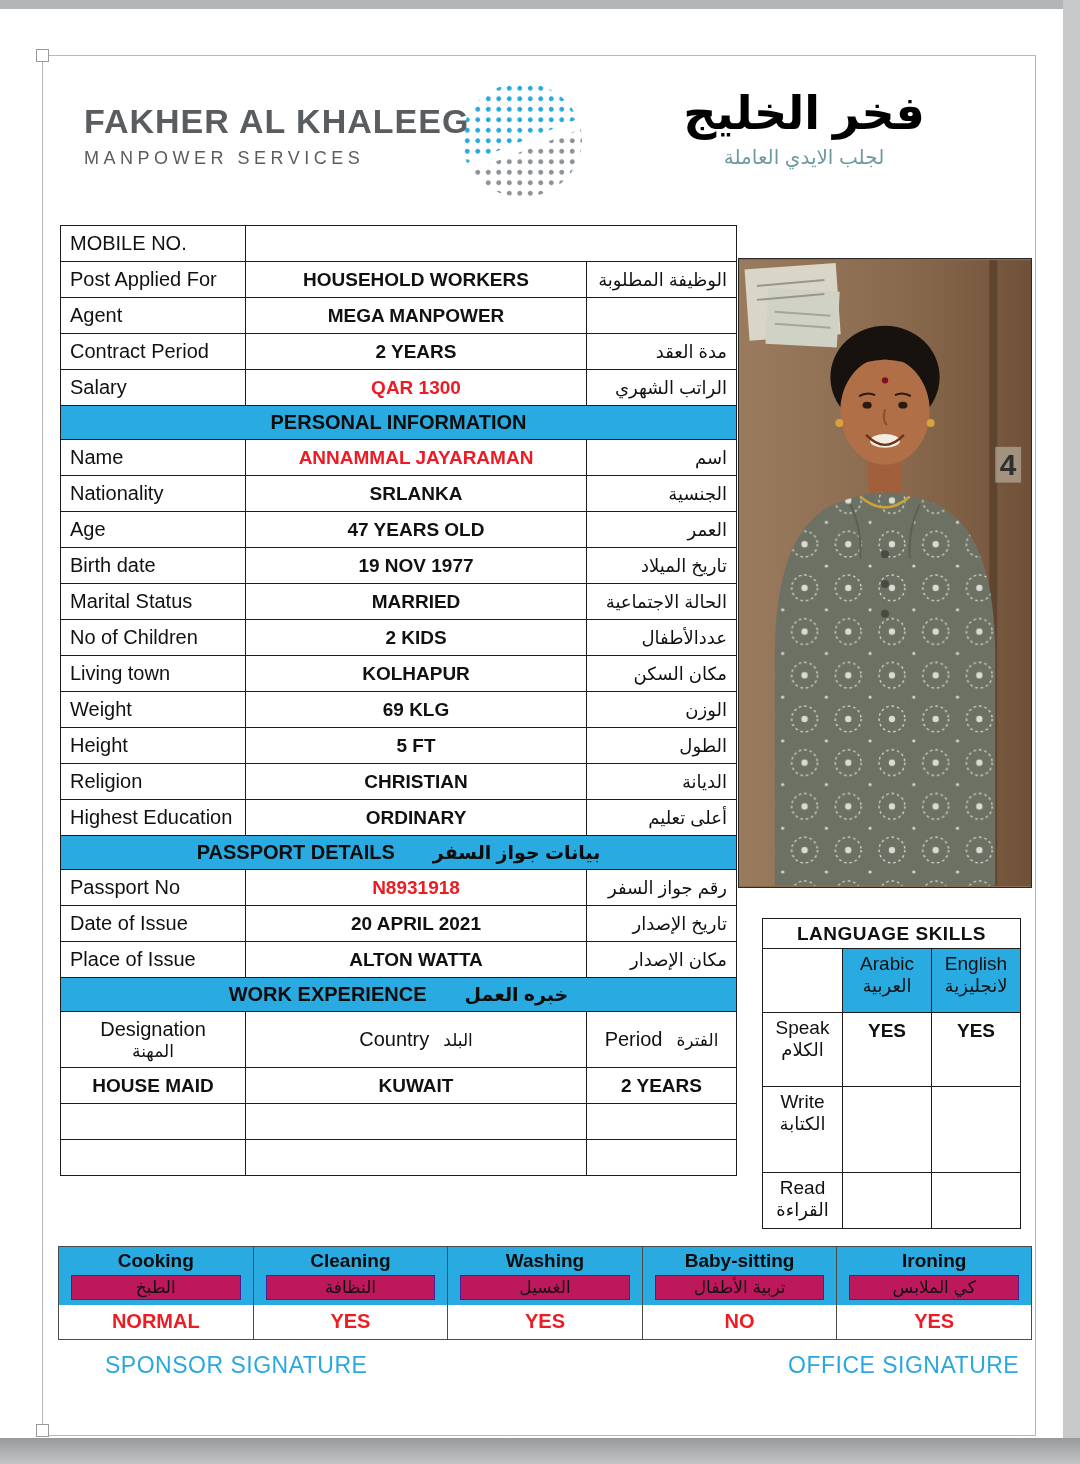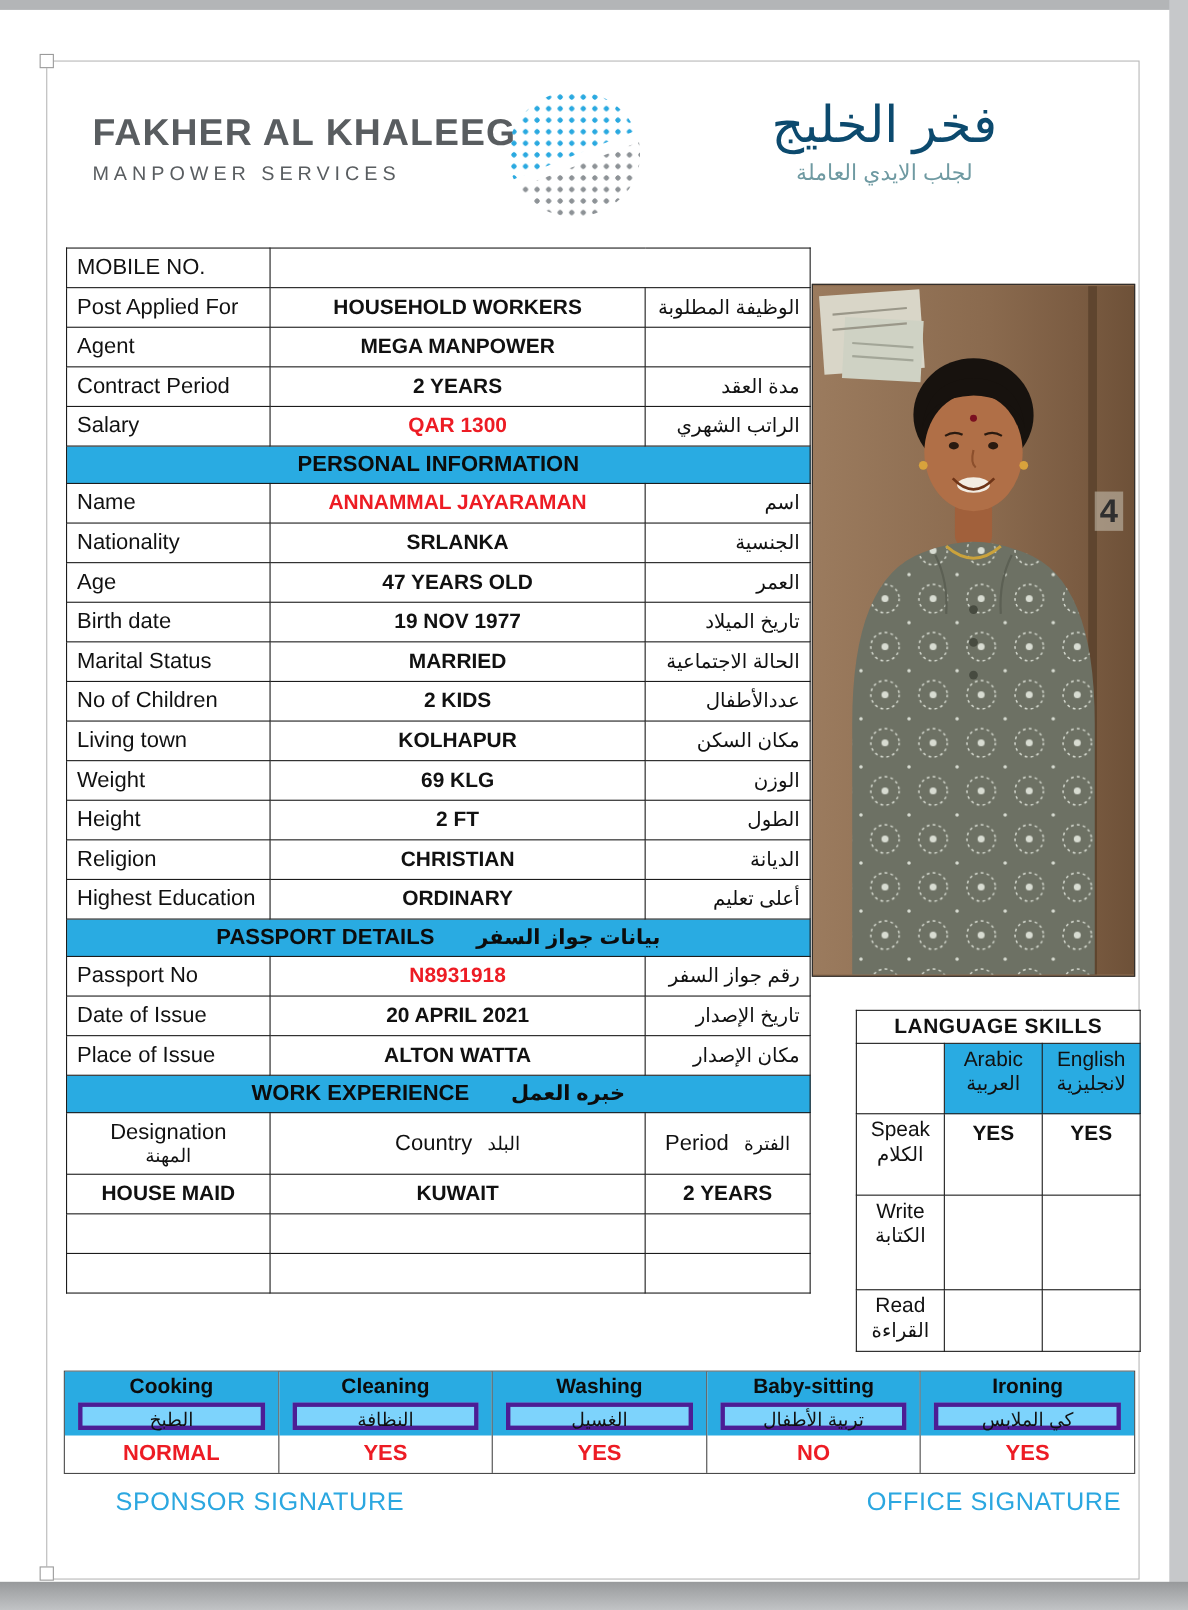--- a/index.html
+++ b/index.html
@@ -22,21 +22,21 @@
   .brand-en { position:absolute; left:84px; top:102px; color:#595d60; }
   .brand-en-1 { font-size:34px; font-weight:bold; letter-spacing:1px; }
   .brand-en-2 { font-size:18px; letter-spacing:4.5px; margin-top:7px; }
   .globe { position:absolute; left:462px; top:83px; width:120px; height:114px; }
   .globe-dots { position:absolute; inset:0; border-radius:50%;
     background-image:radial-gradient(circle, var(--c) 2.1px, transparent 2.6px);
     background-size:10.5px 10.5px; }
   .globe-blue { --c:#2aa9e0; clip-path:polygon(0 0,100% 0,100% 30%,0 72%); }
   .globe-gray { --c:#8d9296; clip-path:polygon(0 80%,100% 40%,100% 100%,0 100%); }
   .brand-ar { position:absolute; left:618px; top:86px; width:372px; text-align:center; direction:rtl; }
-  .brand-ar-1 { font-size:46px; font-weight:normal; color:#0c4a6e; }
+  .brand-ar-1 { font-size:46px; font-weight:bold; color:#000000; }
   .brand-ar-2 { font-size:20px; color:#6f9aa2; margin-top:5px; letter-spacing:1px; }
 
   
   table.info { position:absolute; left:60px; top:225px; width:676px;
                border-collapse:collapse; table-layout:fixed; }
   .info .c1 { width:185px; } .info .c2 { width:341px; } .info .c3 { width:150px; }
   .info td { border:1px solid #1c1c1c; height:36px; font-size:20px; padding:0 6px;
              background:#fff; vertical-align:middle; }
   .info td.lbl { text-align:left; padding-left:9px; }
   .info td.val { text-align:center; font-weight:bold; font-size:19px; }
@@ -48,41 +48,41 @@
   .info td.wcol { text-align:center; font-size:20px; height:56px; font-weight:normal; }
   .wcol .ar-s { font-size:17px; }
   .wcol .inline-ar { margin-left:14px; font-size:17px; }
 
   
   .photo { position:absolute; left:738px; top:258px; width:294px; height:630px;
            border:1px solid #2a2a2a; overflow:hidden; background:#8a6a4e; }
   .photo svg { display:block; width:100%; height:100%; }
 
   
-  .lang { position:absolute; left:778px; top:918px; }
+  .lang { position:absolute; left:762px; top:918px; }
   .lang table { border-collapse:collapse; table-layout:fixed; width:258px; }
   .lang .lc1 { width:80px; } .lang .lc2 { width:89px; } .lang .lc3 { width:89px; }
   .lang td { border:1px solid #1c1c1c; background:#fff; font-size:19px;
              text-align:center; vertical-align:top; padding:4px 2px; }
   .lang td.title { font-weight:bold; height:30px; vertical-align:middle; letter-spacing:0.5px; padding:2px; }
   .lang td.colhead { background:#29abe2; height:64px; }
   .lang .ar-s { font-size:18px; direction:rtl; }
   .lang tr.r-speak td { height:74px; }
   .lang tr.r-write td { height:86px; }
   .lang tr.r-read td { height:56px; }
   .lang td.yes { font-weight:bold; padding-top:7px; }
 
   
   .skills { position:absolute; left:58px; top:1246px; width:974px; display:flex;
             border:1px solid #4a4a4a; background:#fff; }
   .skill { flex:1 1 0; border-left:1px solid #4a4a4a; }
   .skill:first-child { border-left:none; }
   .skill-head { background:#29abe2; padding:2px 0 5px; }
   .skill-en { text-align:center; font-size:19px; font-weight:bold; padding:1px 0 3px; color:#0c0c0c; }
-  .skill-ar { background:#7dd3fc; border:4px solid #4c1d95; margin:0 12px; height:25px; line-height:24px;
+  .skill-ar { background:#be185d; border:1px solid #4c1d95; margin:0 12px; height:25px; line-height:24px;
               text-align:center; font-size:17px; direction:rtl; }
   .skill-val { text-align:center; color:#ed1c24; font-weight:bold; font-size:20px; padding:5px 0 6px; }
 
   
   .sig { position:absolute; top:1352px; font-size:23px; color:#2ba7e0; letter-spacing:0.5px; }
   .sig.sponsor { left:105px; }
   .sig.office { left:788px; }
 </style>
 </head>
 <body>
@@ -177,21 +177,21 @@
     <td class="val">KOLHAPUR</td>
     <td class="ar">مكان السكن</td>
   </tr>
   <tr>
     <td class="lbl">Weight</td>
     <td class="val">69 KLG</td>
     <td class="ar">الوزن</td>
   </tr>
   <tr>
     <td class="lbl">Height</td>
-    <td class="val">2 FT</td>
+    <td class="val">5 FT</td>
     <td class="ar">الطول</td>
   </tr>
   <tr>
     <td class="lbl">Religion</td>
     <td class="val">CHRISTIAN</td>
     <td class="ar">الديانة</td>
   </tr>
   <tr>
     <td class="lbl">Highest Education</td>
     <td class="val">ORDINARY</td>

